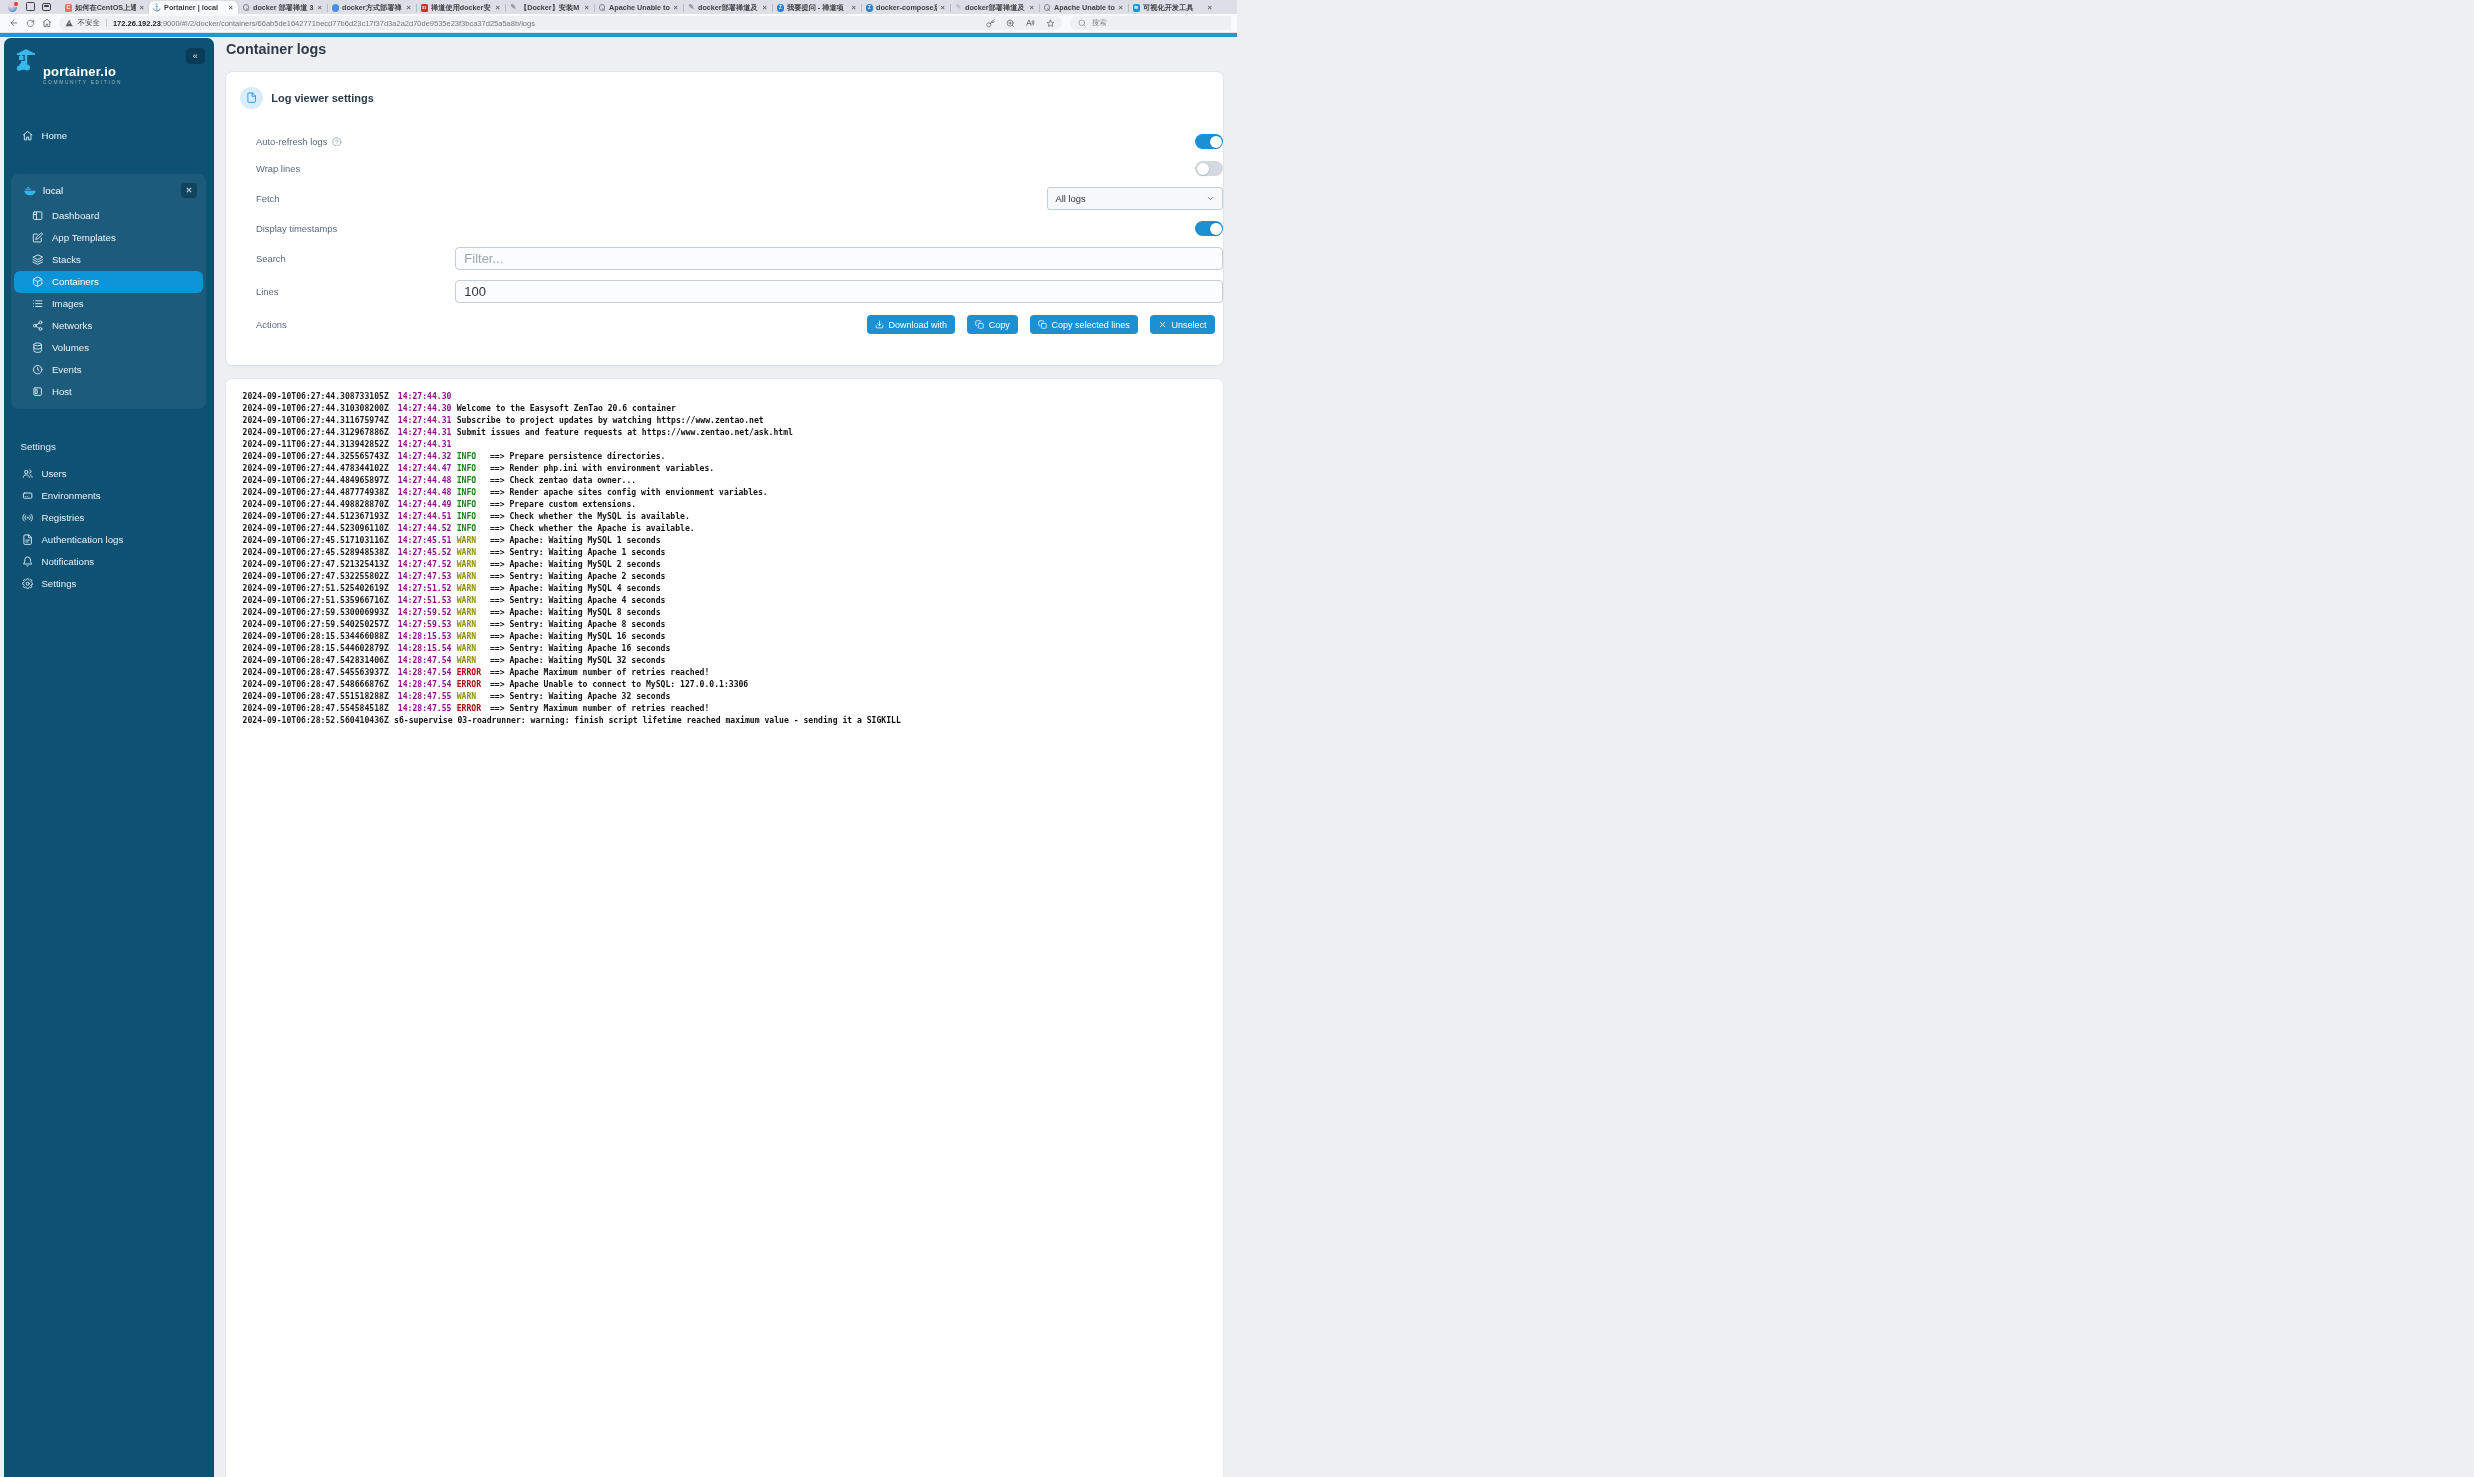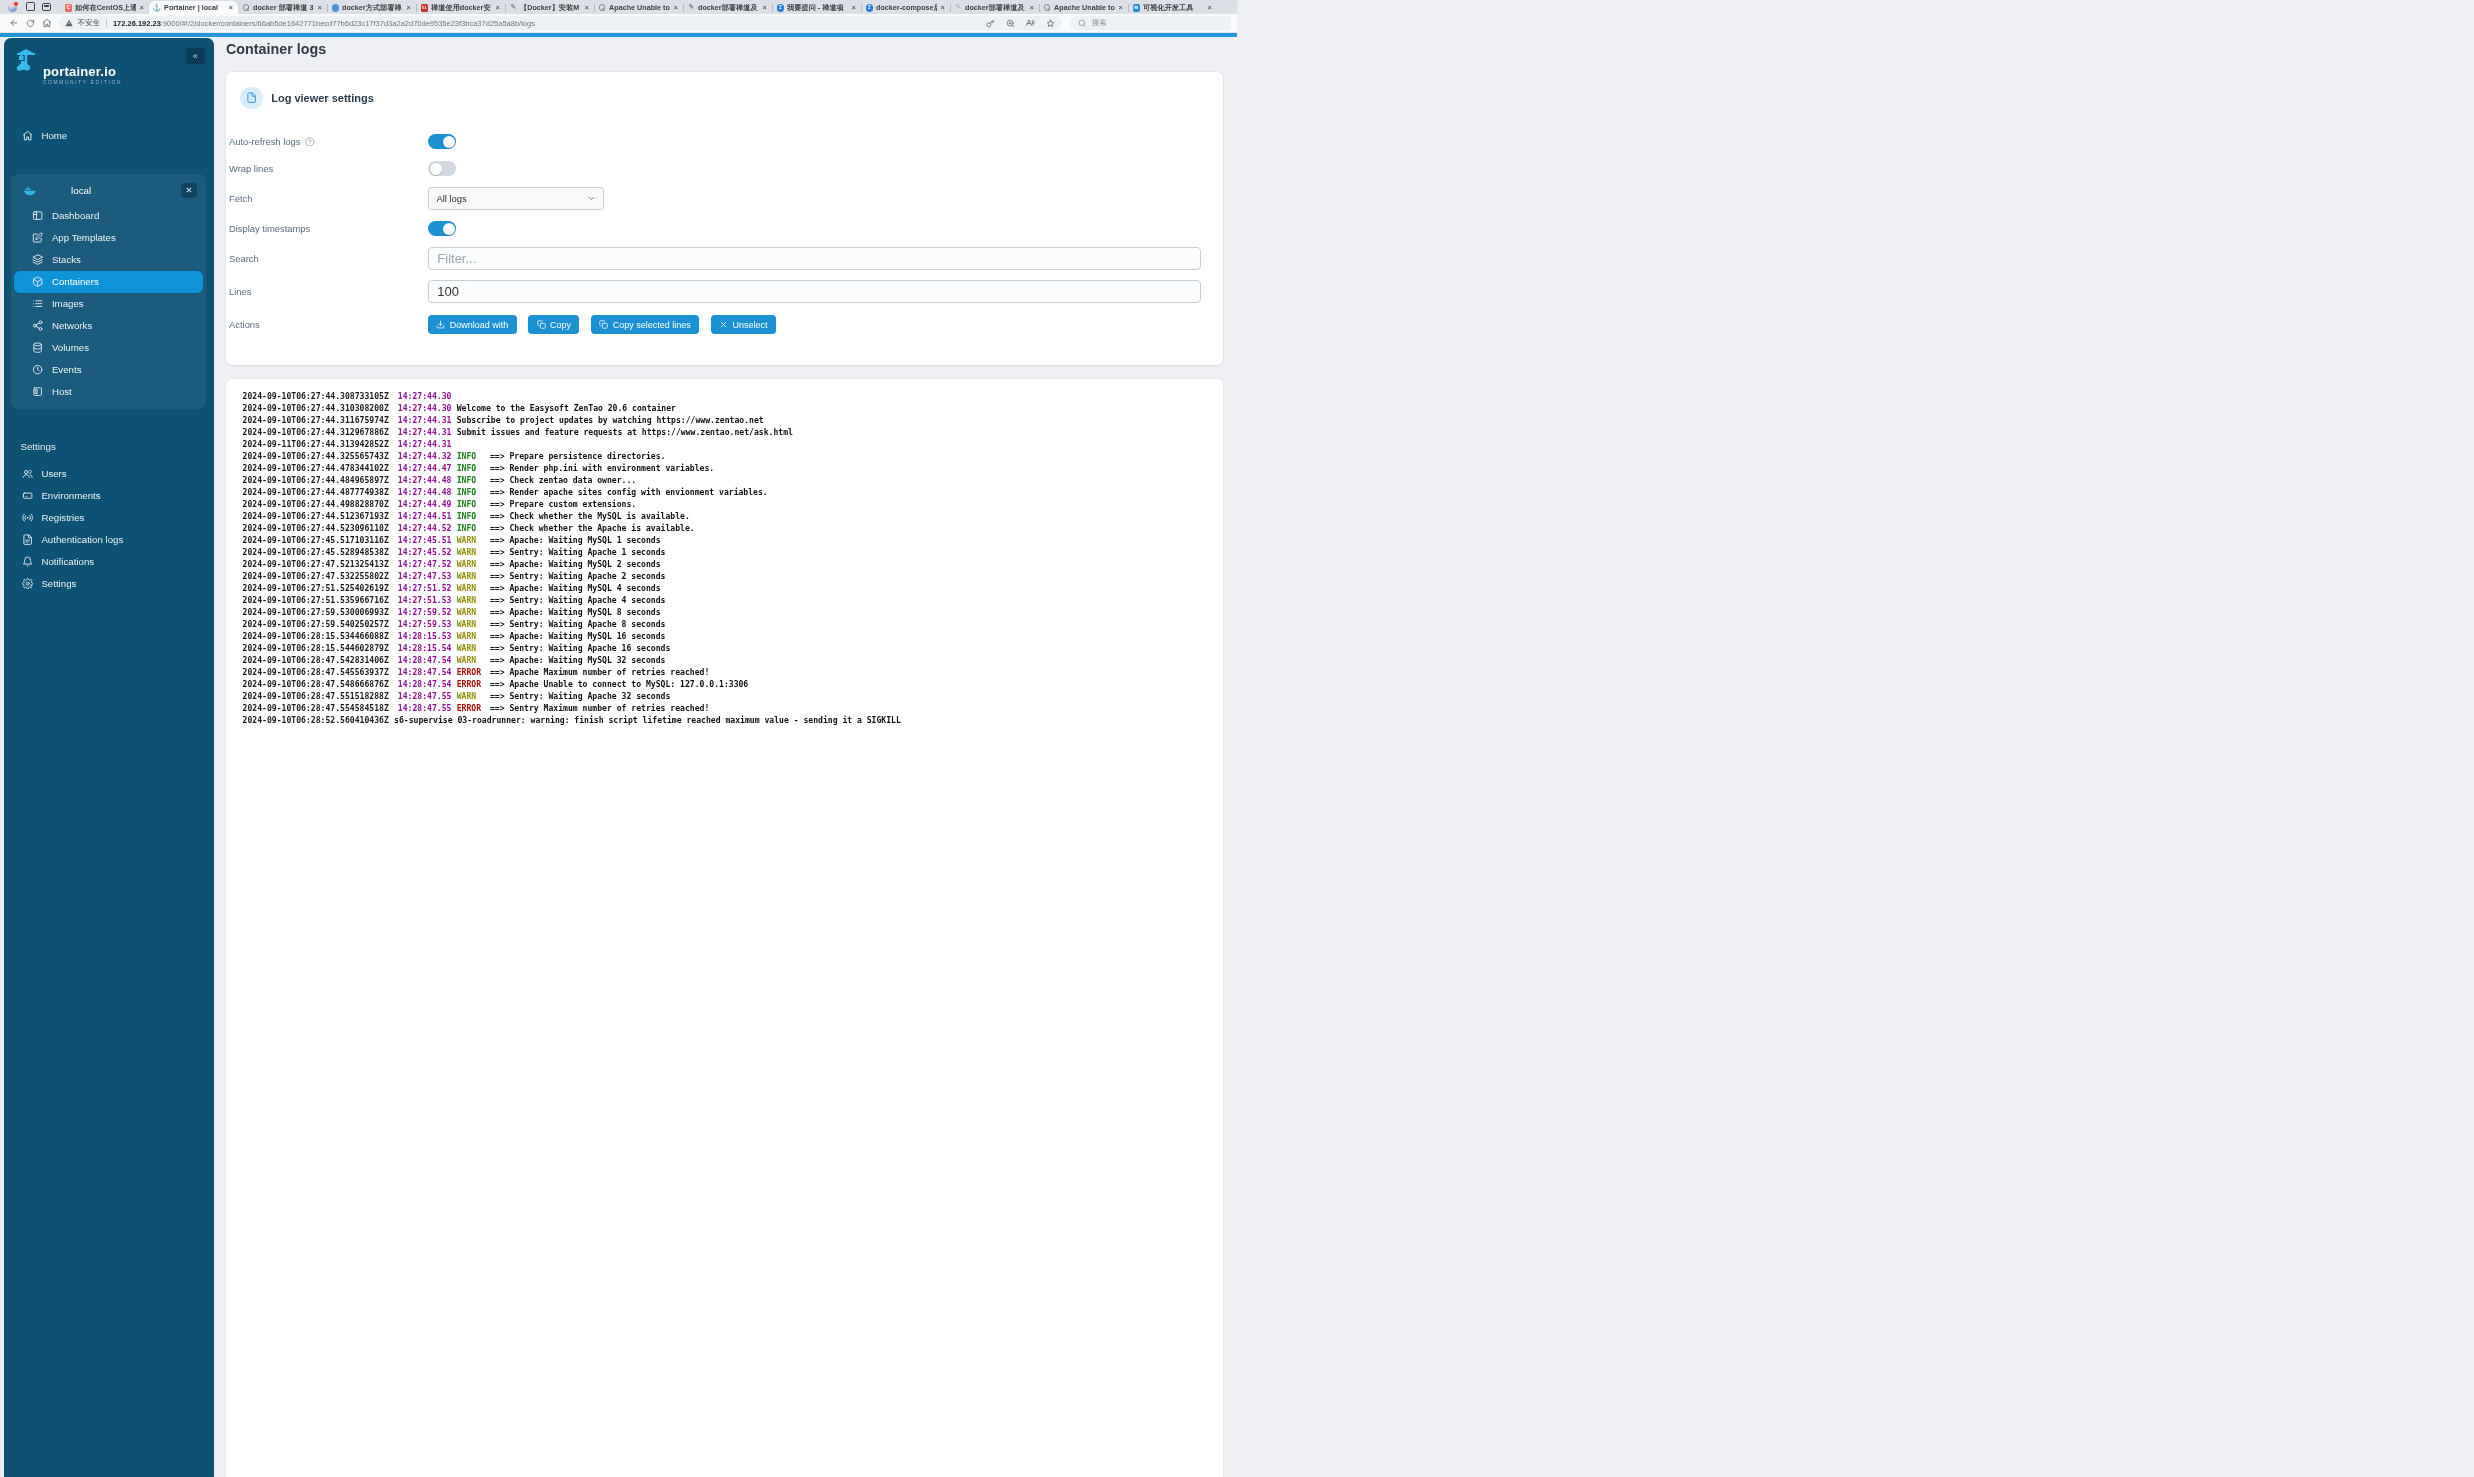--- a/index.html
+++ b/index.html
@@ -73,39 +73,39 @@
   .lt1 { font-size:13px; font-weight:bold; color:#fff; letter-spacing:0.2px; line-height:1.1; }
   .lt2 { font-size:4.8px; letter-spacing:1.7px; color:#9db8c8; margin-top:0.8px; }
   .collapse { margin-left:auto; width:19px; height:16px; background:rgba(7,44,64,.55); border-radius:3.8px;
     color:#cfe2ec; display:flex; align-items:center; justify-content:center; font-size:9px; }
   .sb-item { display:flex; align-items:center; gap:8.3px; height:22px; padding:0 9px 0 18px;
     font-size:9.7px; color:#eaf2f7; }
   .sb-item svg { flex:0 0 auto; color:#dfe8ee; }
   .sb-item.active { background:#0d94d8; border-radius:6px; color:#fff; }
   .home-item { margin-top:40px; }
   .env-box { margin:27px 7.5px 0 7.5px; background:rgba(255,255,255,.06); border-radius:7.5px; padding:3.8px 3px 6.8px 3px; }
-  .env-head { display:flex; align-items:center; padding:5.3px 6px 6.8px 8.3px;gap:28px; }
+  .env-head { display:flex; align-items:center; padding:5.3px 6px 6.8px 8.3px; }
   .env-head .whale { color:#35b6ea; }
   .env-name { margin-left:7.5px; font-size:9.8px; color:#fff; }
   .env-close { margin-left:auto; width:16.6px; height:15px; background:rgba(7,44,64,.5); border-radius:3.8px;
     color:#cfe2ec; display:flex; align-items:center; justify-content:center; font-size:8.3px; }
   .sb-settings-header { margin:32px 0 0 16.6px; font-size:9.8px; color:#e2ebf1; }
   .sb-settings-list { margin-top:9.8px; }
 
   .content { position:absolute; left:226px; top:0; right:0; bottom:0; }
   .page-title { padding-top:3.8px; font-size:14.3px; font-weight:600; color:#2e3a46; }
 
   .card { position:absolute; left:0; top:35px; width:997px; height:293px; background:#fff; border-radius:6px;
     box-shadow:0 0 0 0.8px rgba(20,40,60,.04), 0 0.8px 2.3px rgba(20,40,60,.06); }
   .card-head { display:flex; align-items:center; gap:8.3px; padding:13.6px 0 0 14.3px; height:38px; }
   .chead-ic { width:22.6px; height:22.6px; border-radius:50%; background:#d9ecfa; display:flex; align-items:center;
     justify-content:center; color:#2a97dc; flex:0 0 auto; }
   .chead-title { font-size:11px; font-weight:bold; color:#2b3a4a; }
   .rows { padding-top:18px; }
-  .row { display:flex; align-items:center; height:27px; padding-left:3px; }
+  .row { display:flex; align-items:center; height:27px; padding-left:30px;justify-content:space-between; }
   .row.tall { height:33px; }
   .row-label { width:199px; font-size:9.4px; color:#5a6b7d; display:flex; align-items:center; gap:4.5px; flex:0 0 auto; }
   .help { color:#97a3ad; display:flex; }
   .tgl { width:28px; height:15px; border-radius:7.5px; background:#d4d9df; position:relative; }
   .tgl::after { content:""; position:absolute; width:12px; height:12px; border-radius:50%; background:#fff;
     top:1.5px; left:1.5px; box-shadow:0 0.8px 1.5px rgba(0,0,0,.25); }
   .tgl.on { background:#1b91d3; }
   .tgl.on::after { left:auto; right:1.5px; }
   .sel { width:176px; height:22.6px; border:0.8px solid #c6cdd3; border-radius:3px; background:#f6f8f9;
     display:flex; align-items:center; padding:0 7.5px; font-size:9.4px; color:#333; }

